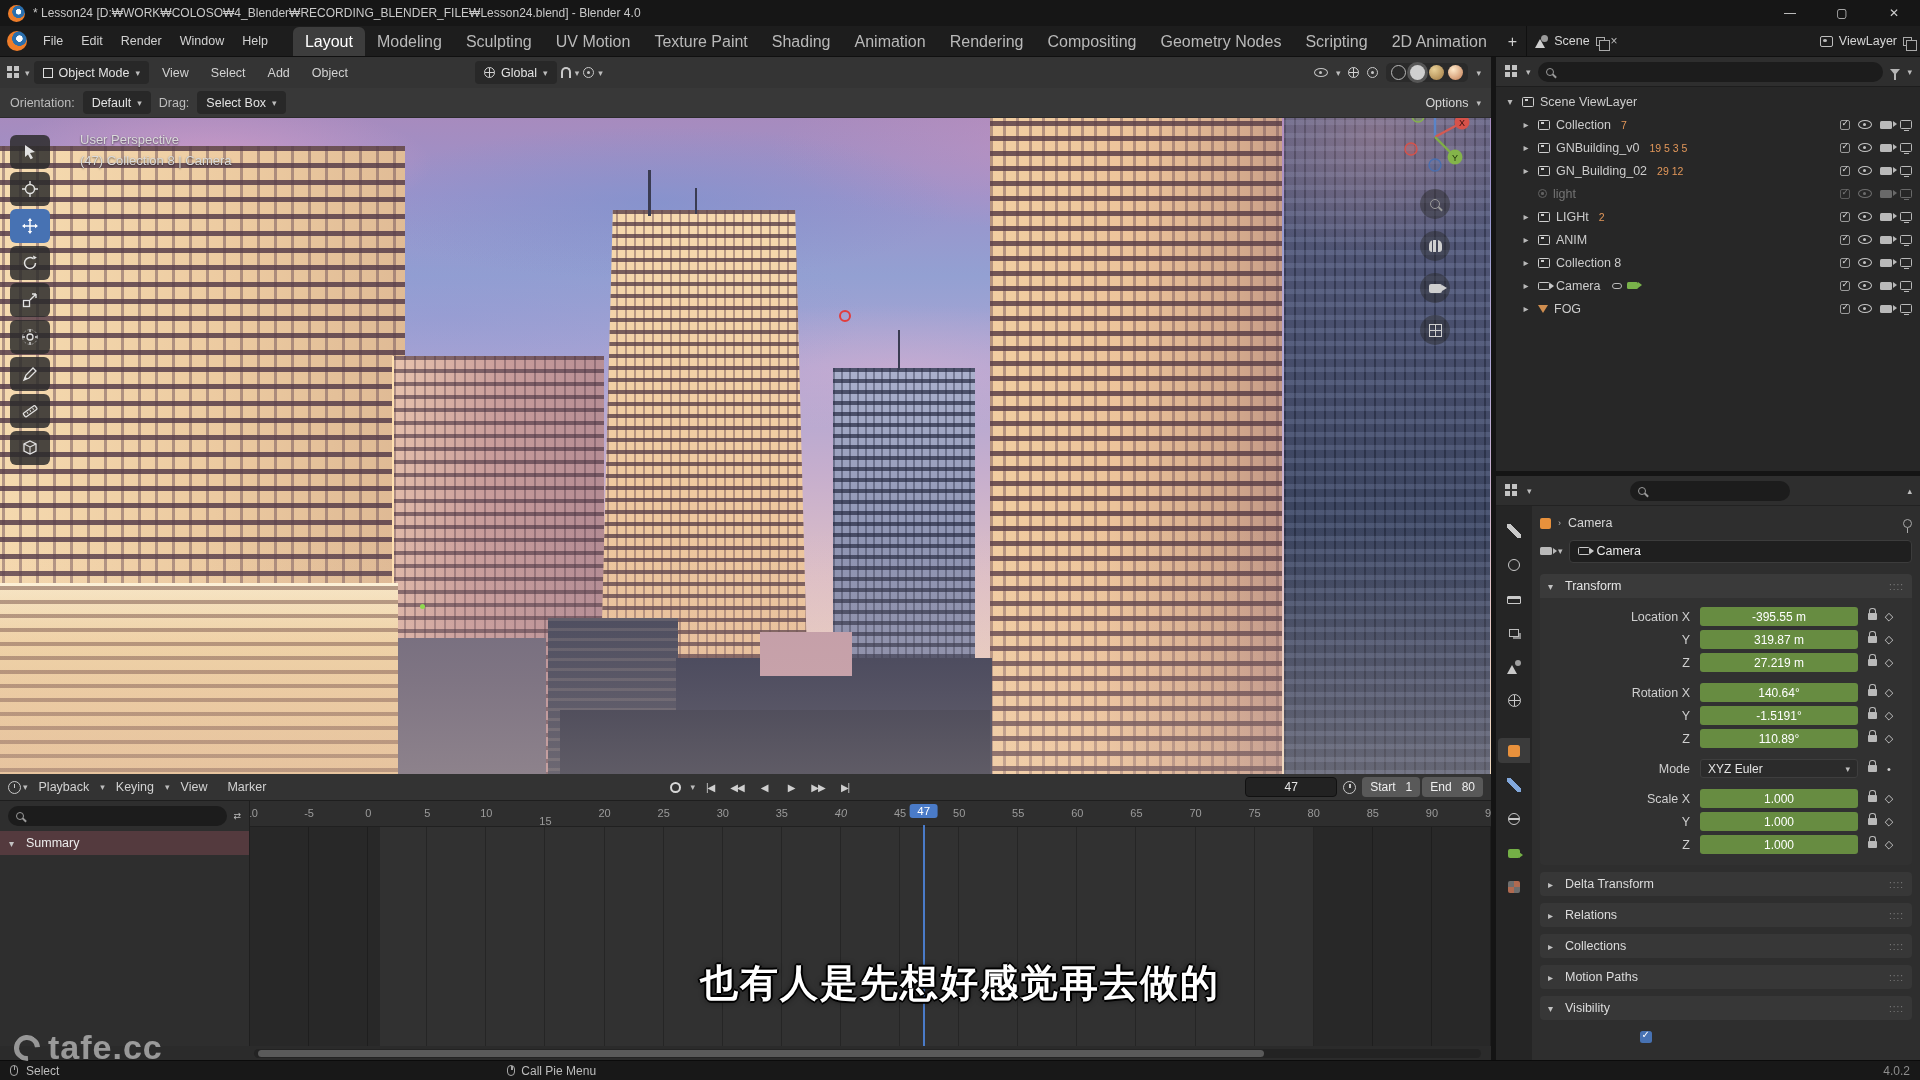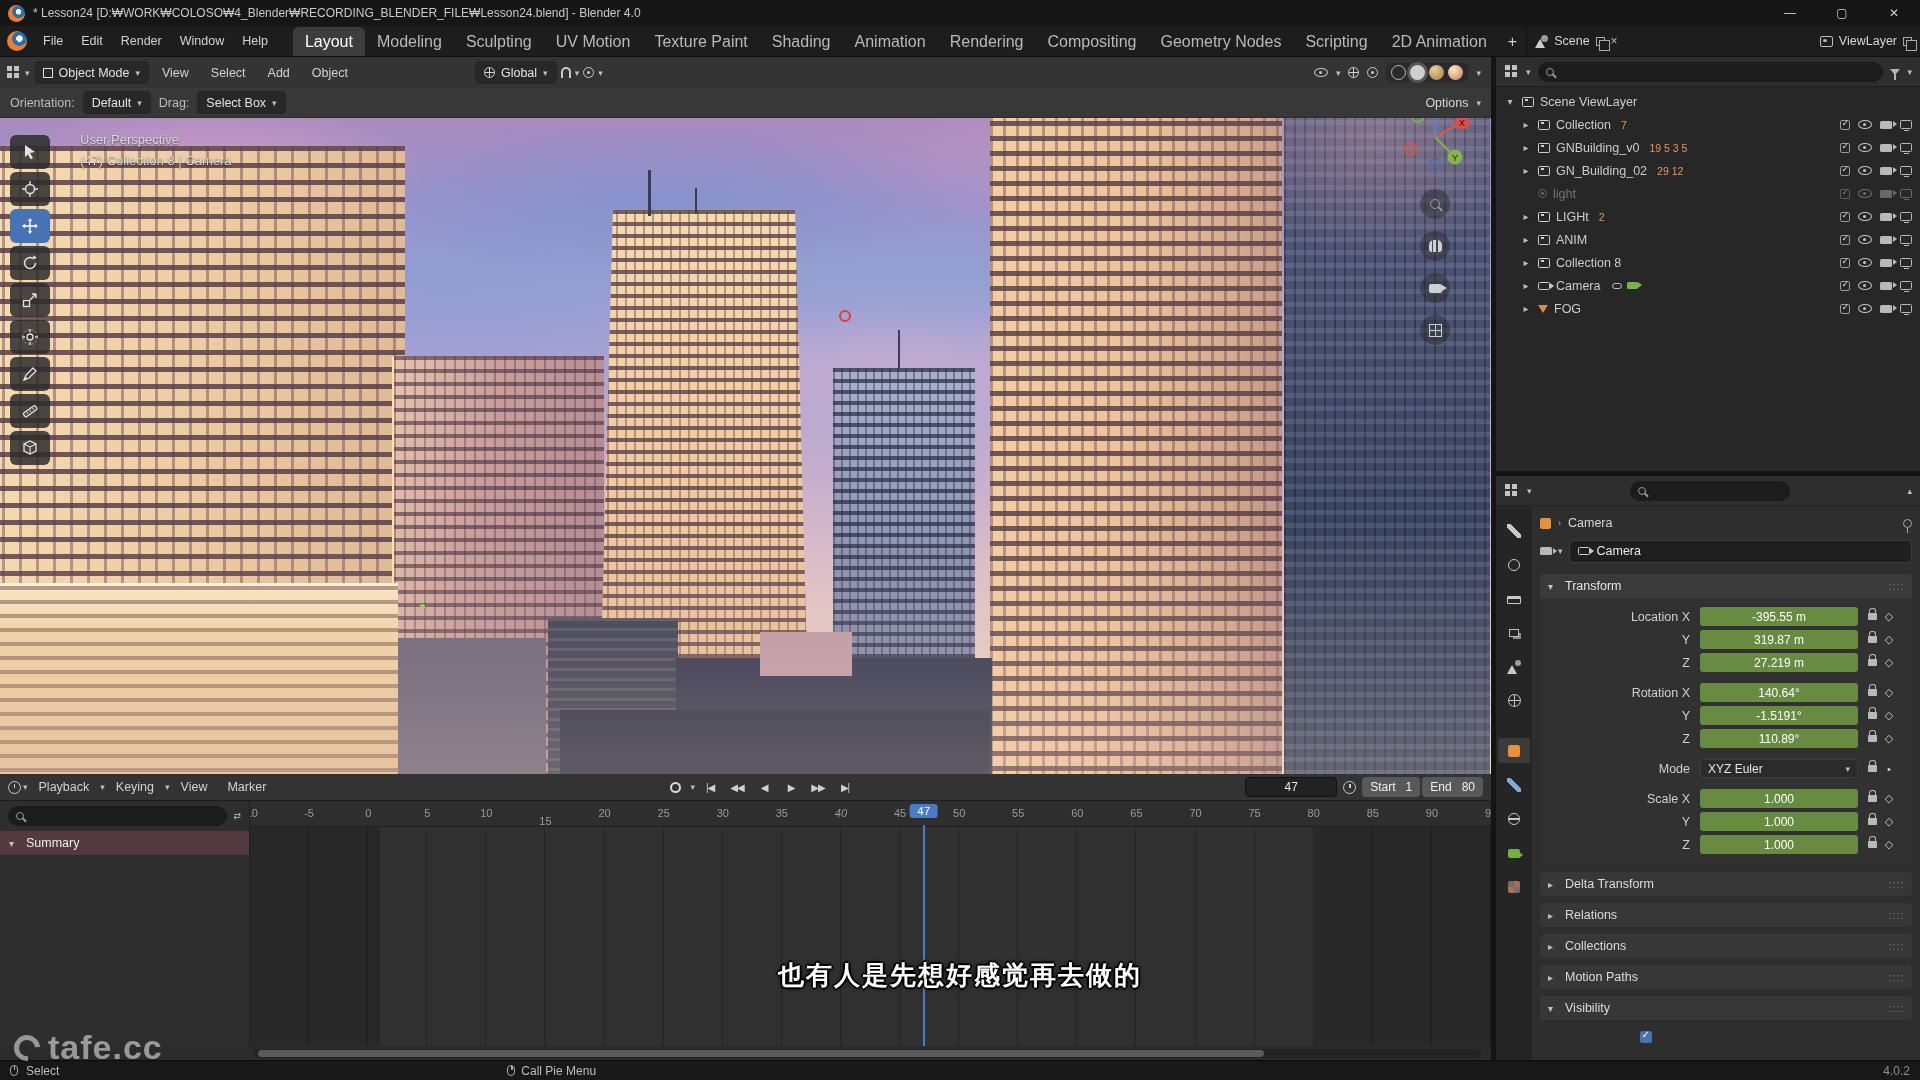--- a/index.html
+++ b/index.html
@@ -243,21 +243,21 @@
   .lock { width:9px; height:7px; background:#b9b9b9; border-radius:1px; position:relative; margin-left:10px; flex:none; }
   .lock::before { content:""; position:absolute; left:1px; top:-5px; width:5px; height:5px; border:1.4px solid #b9b9b9; border-bottom:none; border-radius:3px 3px 0 0; }
   .tail { width:16px; text-align:center; color:#d2d2d2; font-size:11px; margin-left:4px; flex:none; }
   .psection { display:flex; align-items:center; gap:7px; height:24px; background:#373737; border-radius:4px; padding:0 8px; margin-top:7px; color:#dcdcdc; }
   .sec-ar { font-size:10px; color:#c2c2c2; width:10px; }
   .partial-row { display:flex; align-items:center; gap:8px; height:22px; margin-top:6px; padding-left:100px; }
   .blue-check { width:12px; height:12px; background:#4772b3; border-radius:2.5px; position:relative; }
   .blue-check::after { content:"✓"; position:absolute; color:#fff; font-size:10px; left:1.5px; top:-2.5px; }
 
   
-  .subtitle { position:absolute; left:0; top:958px; width:1920px; text-align:center; z-index:50; font-size:26px; font-weight:600; color:#ffffff; letter-spacing:2px;
+  .subtitle { position:absolute; left:0; top:958px; width:1920px; text-align:center; z-index:50; font-size:38px; font-weight:600; color:#ffffff; letter-spacing:2px;
     text-shadow:-2px 0 0 #000, 2px 0 0 #000, 0 -2px 0 #000, 0 2px 0 #000, -1px -1px 0 #000, 1px 1px 0 #000, 0 0 6px rgba(0,0,0,.8); }
   .watermark { position:absolute; left:14px; top:1028px; display:flex; align-items:center; gap:8px; z-index:51; }
   .wm-ring { width:26px; height:26px; border:5px solid rgba(255,255,255,.5); border-right-color:transparent; border-radius:50%; transform:rotate(40deg); }
   .wm-text { font-size:34px; font-weight:bold; color:rgba(255,255,255,.52); letter-spacing:1px; }
 </style>
 </head>
 <body>
 
 <div id="root">
 

